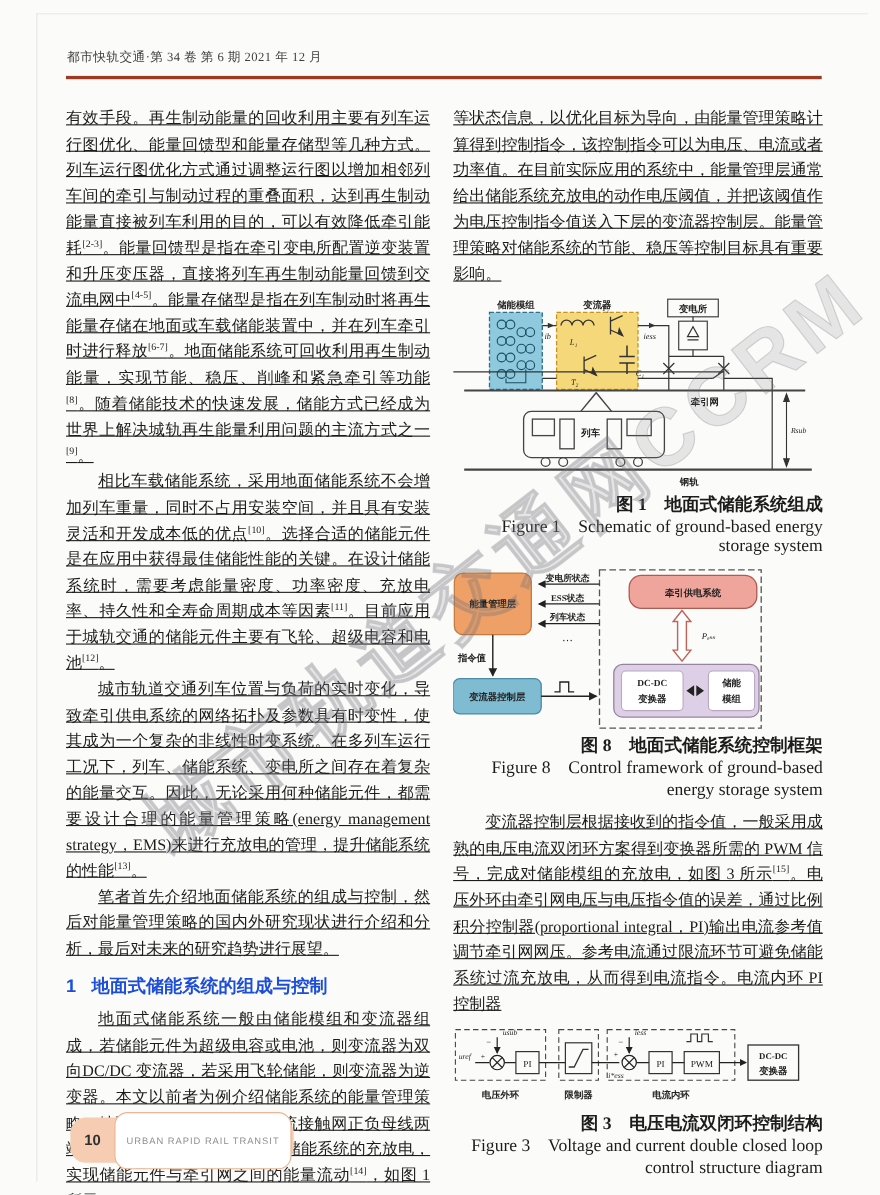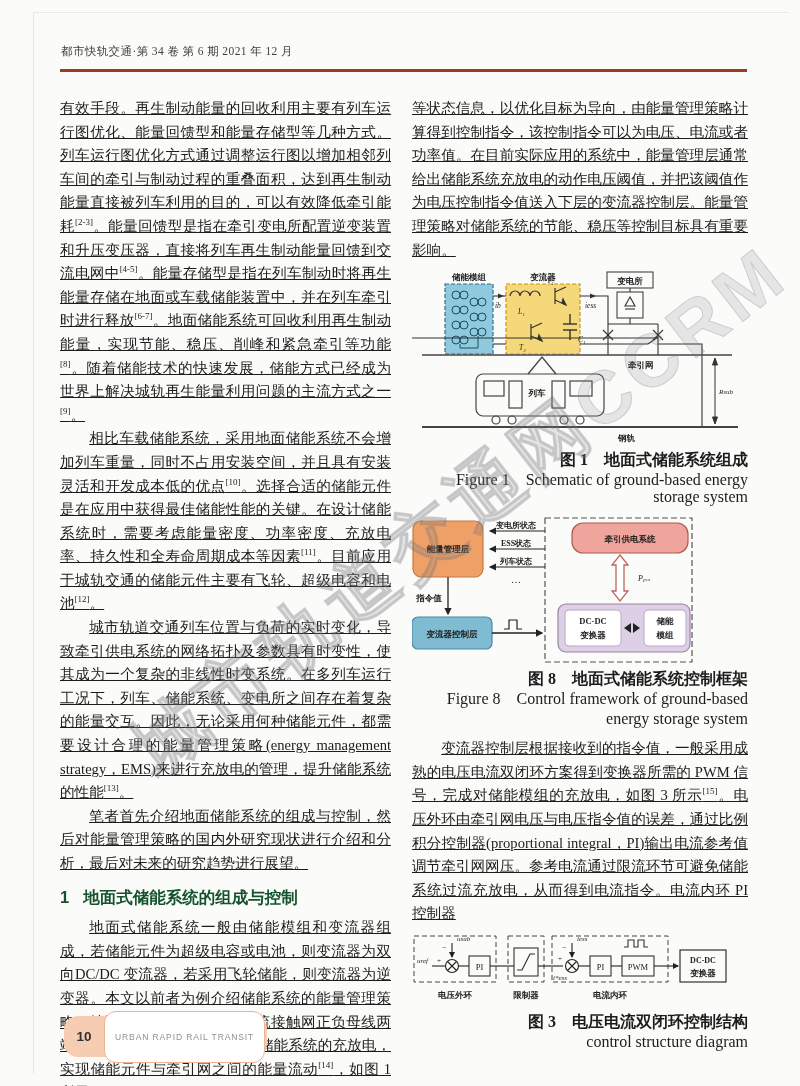--- a/index.html
+++ b/index.html
@@ -12,21 +12,21 @@
   .scan-edge-v{position:absolute;left:33px;top:12px;width:1px;height:1062px;background:#e6e6e3;}
   .scan-edge-h{position:absolute;left:33px;top:12px;width:756px;height:1px;background:#e9e9e6;}
   .header-text{position:absolute;left:61px;top:44px;font-size:11.5px;color:#414141;letter-spacing:.4px;}
   .header-rule{position:absolute;left:60px;top:69px;width:687px;height:3px;background:#9e3a22;}
   .col{position:absolute;top:97px;font-size:14.6px;line-height:23.6px;text-align:justify;}
   .col-left{left:60px;width:331px;}
   .col-right{left:412px;width:336px;}
   p.body-para{margin:0;text-decoration:underline;}
   p.indent{text-indent:2em;}
   sup{font-size:9px;line-height:0;}
-  h2.sec{color:#14532d;font-family:"Liberation Sans","DejaVu Sans",sans-serif;
+  h2.sec{color:#1d4ed8;font-family:"Liberation Sans","DejaVu Sans",sans-serif;
     font-size:16.5px;font-weight:bold;margin:10px 0 7px 0;}
   h2.sec .num{margin-right:14px;}
   .fig{display:block;margin:8px auto 0;}
   .fig text{font-family:"Liberation Serif","DejaVu Serif",serif;fill:#222;}
   .fig .zh{font-size:8.5px;}
   .fig .it{font-style:italic;}
   .cap{text-align:right;font-size:16px;line-height:17px;margin:3px 0 0 0;}
   .cap-zh{font-weight:600;}
   .watermark{
     position:absolute;left:-30px;top:462px;width:980px;text-align:center;
@@ -290,20 +290,21 @@
     <polyline points="212,15 216,15 216,8 222,8 222,15 226,15 226,8 232,8 232,15 236,15" fill="none" stroke="#333" stroke-width="1.1"></polyline>
     <line x1="242" y1="34" x2="266" y2="34" stroke="#222" stroke-width="1.1" marker-end="url(#f3a)"></line>
     <rect x="268" y="18" width="46" height="32" fill="none" stroke="#333" stroke-width="1.2"></rect>
     <text x="291" y="31" text-anchor="middle" font-size="8" font-weight="600">DC-DC</text>
     <text class="zh" x="291" y="44" text-anchor="middle" font-weight="600">变换器</text>
     <text class="zh" x="43" y="66" text-anchor="middle" font-weight="600">电压外环</text>
     <text class="zh" x="114" y="66" text-anchor="middle" font-weight="600">限制器</text>
     <text class="zh" x="198" y="66" text-anchor="middle" font-weight="600">电流内环</text>
   </svg>
   <p class="cap cap-zh">图 3　电压电流双闭环控制结构</p>
+  <p class="cap cap-en">Figure 3　Voltage and current double closed loop</p>
   <p class="cap cap-en">control structure diagram</p>
 </div>
 
 <div class="watermark">城市轨道交通网CCRM</div>
 
 <div class="footer">
   <span class="footer-num">10</span>
   <span class="footer-journal">URBAN RAPID RAIL TRANSIT</span>
 </div>
 

